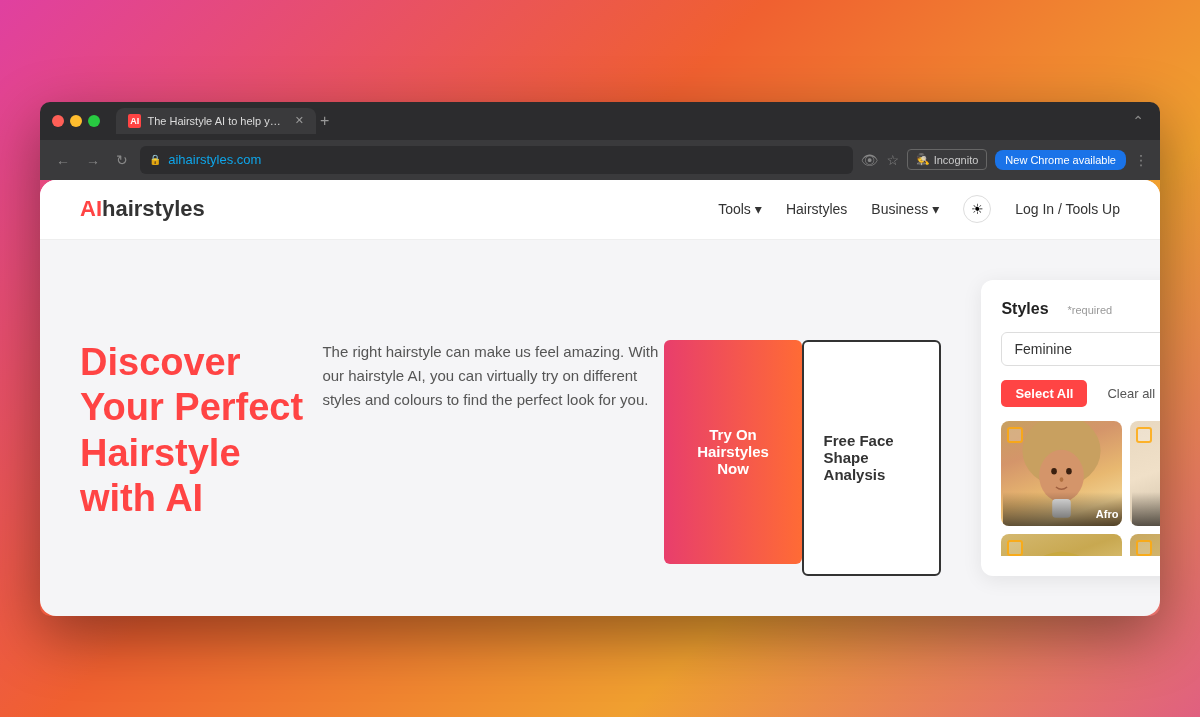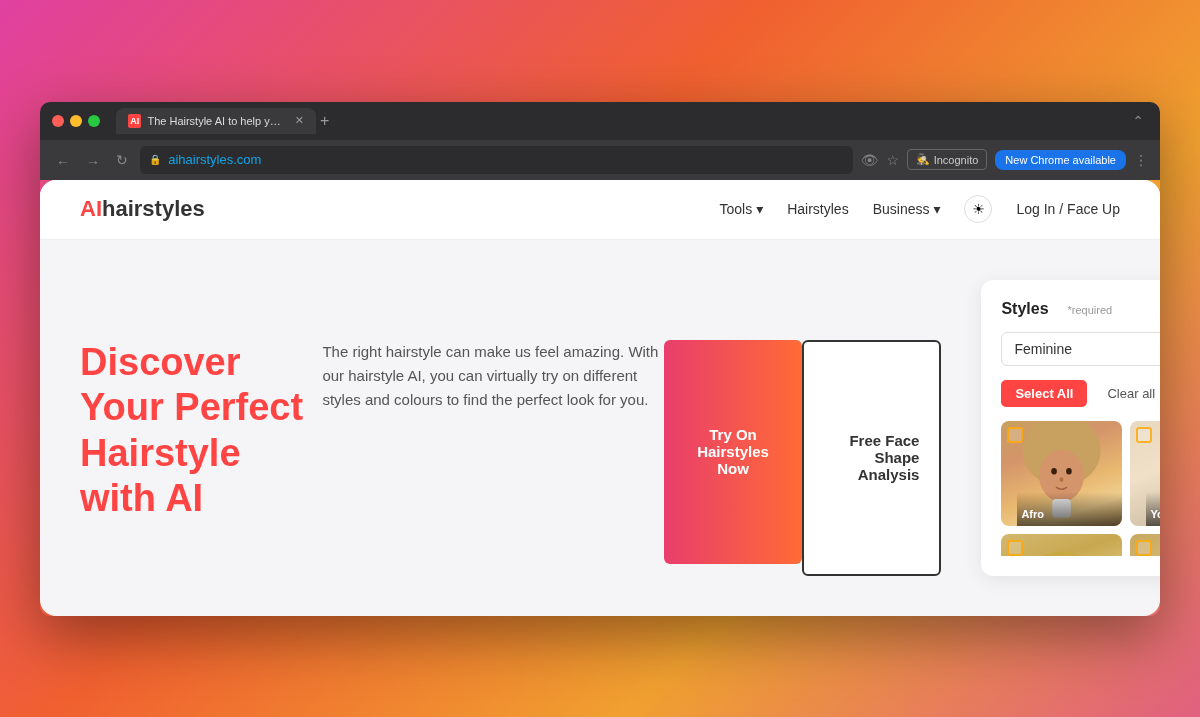--- a/index.html
+++ b/index.html
@@ -309,21 +309,21 @@
 
     .cta-secondary {
       background: white;
       color: #333;
       border: 2px solid #333;
       border-radius: 6px;
       padding: 12px 20px;
       font-size: 15px;
       font-weight: 600;
       cursor: pointer;
-      text-align: right;
+      text-align: left;
       width: 320px;
     }
 
     
     .styles-panel {
       width: 290px;
       background: white;
       border-radius: 12px;
       padding: 20px;
       box-shadow: 0 4px 20px rgba(0,0,0,0.08);
@@ -414,27 +414,27 @@
       position: relative;
       border-radius: 8px;
       overflow: hidden;
       height: 105px;
       cursor: pointer;
     }
 
     .style-card-label {
       position: absolute;
       bottom: 0;
-      left: 16px;
+      left: 2px;
       right: 0;
       background: linear-gradient(transparent, rgba(0,0,0,0.6));
       color: white;
       font-size: 11px;
       font-weight: 600;
-      text-align: left;
+      text-align: right;
       padding: 16px 4px 6px;
     }
 
     .style-checkbox {
       position: absolute;
       top: 6px;
       left: 6px;
       width: 16px;
       height: 16px;
       border: 2px solid rgba(255,165,0,0.8);
@@ -536,21 +536,21 @@
         <a class="nav-link">
           <span>Tools</span>
           <span>▾</span>
         </a>
         <a class="nav-link">Hairstyles</a>
         <a class="nav-link">
           <span>Business</span>
           <span>▾</span>
         </a>
         <button class="theme-toggle">☀</button>
-        <a class="nav-login">Log In / Face Up</a>
+        <a class="nav-login">Log In / Tools Up</a>
       </div>
     </nav>
 
     <div class="main-area">
 
       <div class="hero-section">
         <h1 class="hero-title">Discover Your Perfect Hairstyle with AI</h1>
         <p class="hero-description">The right hairstyle can make us feel amazing. With our hairstyle AI, you can virtually try on different styles and colours to find the perfect look for you.</p>
         <button class="cta-primary">Try On Hairstyles Now</button>
         <button class="cta-secondary">Free Face Shape Analysis</button>

